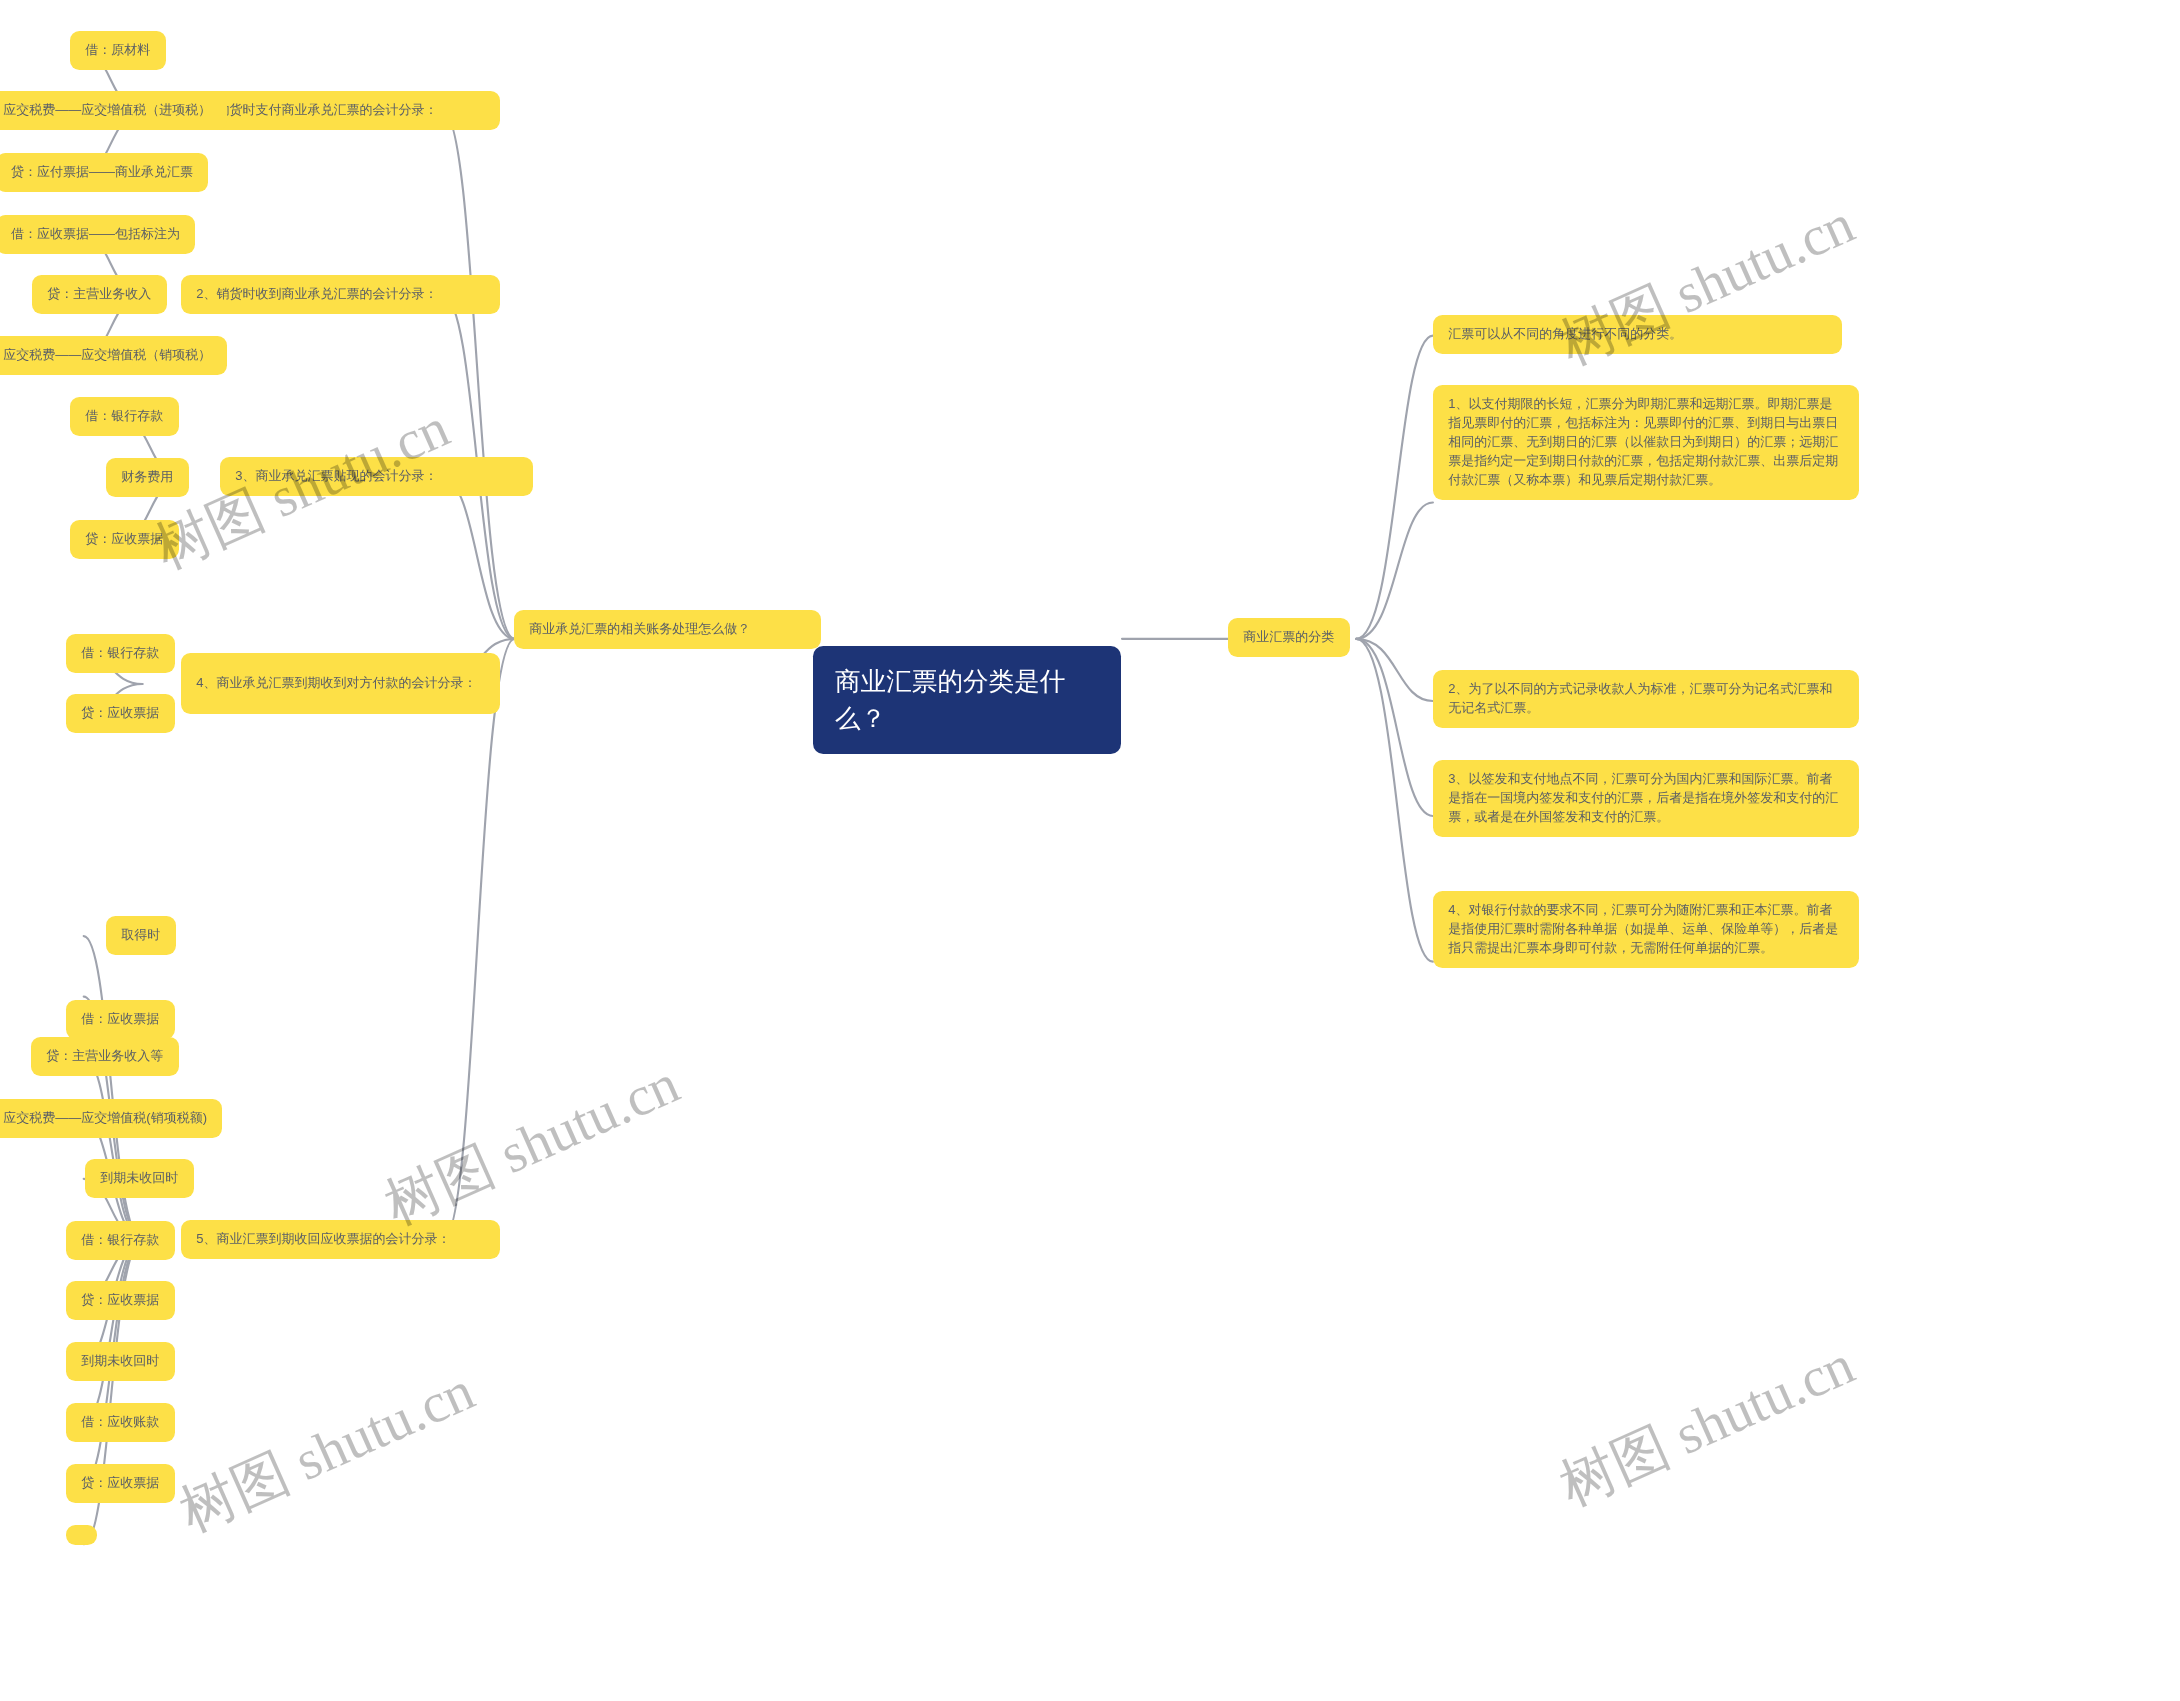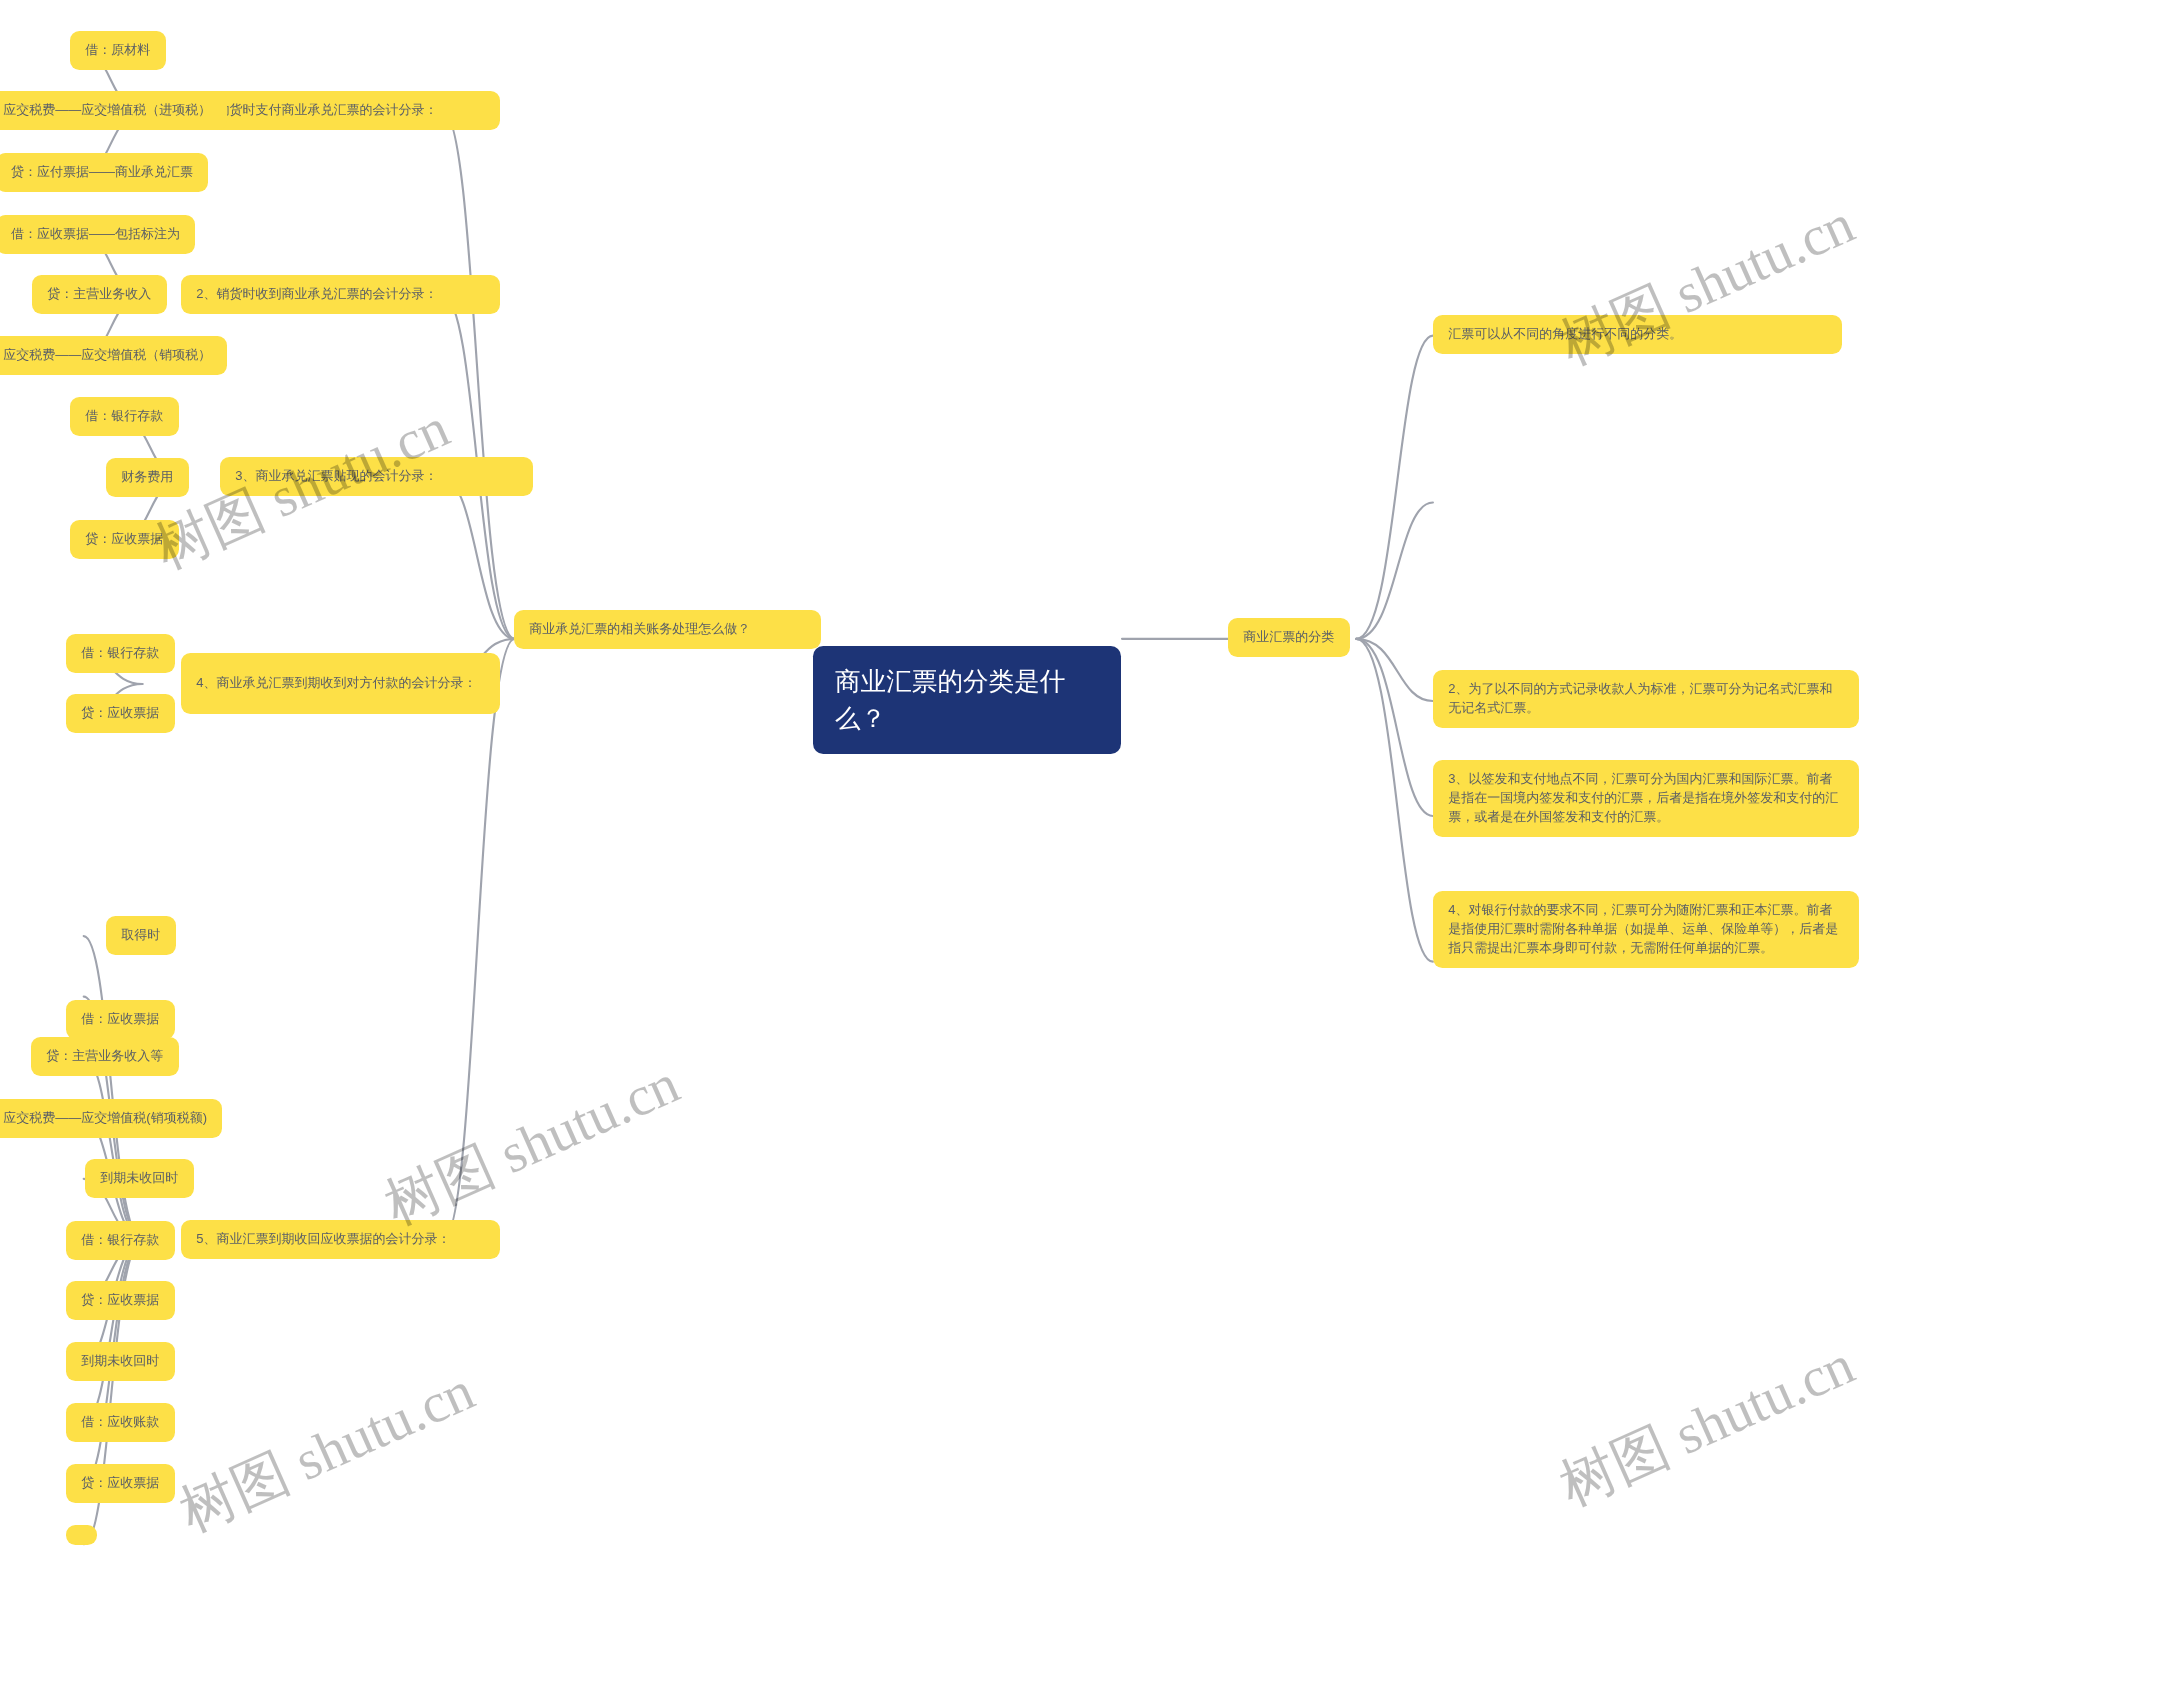--- a/index.html
+++ b/index.html
@@ -120,20 +120,23 @@
   <span>商业汇票的分类是什么？</span>
 </div>
 
 <div class="node" style="left:1228px; top:618px;">
   <span>商业汇票的分类</span>
 </div>
 
 <div class="node wrapR" style="left:1433px; top:315px; width:409px;">
   <span>汇票可以从不同的角度进行不同的分类。</span>
 </div>
+<div class="node wrapR" style="left:1433px; top:385px; width:426px;">
+  <span>1、以支付期限的长短，汇票分为即期汇票和远期汇票。即期汇票是指见票即付的汇票，包括标注为：见票即付的汇票、到期日与出票日相同的汇票、无到期日的汇票（以催款日为到期日）的汇票；远期汇票是指约定一定到期日付款的汇票，包括定期付款汇票、出票后定期付款汇票（又称本票）和见票后定期付款汇票。</span>
+</div>
 <div class="node wrapR" style="left:1433px; top:670px; width:426px;">
   <span>2、为了以不同的方式记录收款人为标准，汇票可分为记名式汇票和无记名式汇票。</span>
 </div>
 <div class="node wrapR" style="left:1433px; top:760px; width:426px;">
   <span>3、以签发和支付地点不同，汇票可分为国内汇票和国际汇票。前者是指在一国境内签发和支付的汇票，后者是指在境外签发和支付的汇票，或者是在外国签发和支付的汇票。</span>
 </div>
 <div class="node wrapR" style="left:1433px; top:891px; width:426px;">
   <span>4、对银行付款的要求不同，汇票可分为随附汇票和正本汇票。前者是指使用汇票时需附各种单据（如提单、运单、保险单等），后者是指只需提出汇票本身即可付款，无需附任何单据的汇票。</span>
 </div>
 

